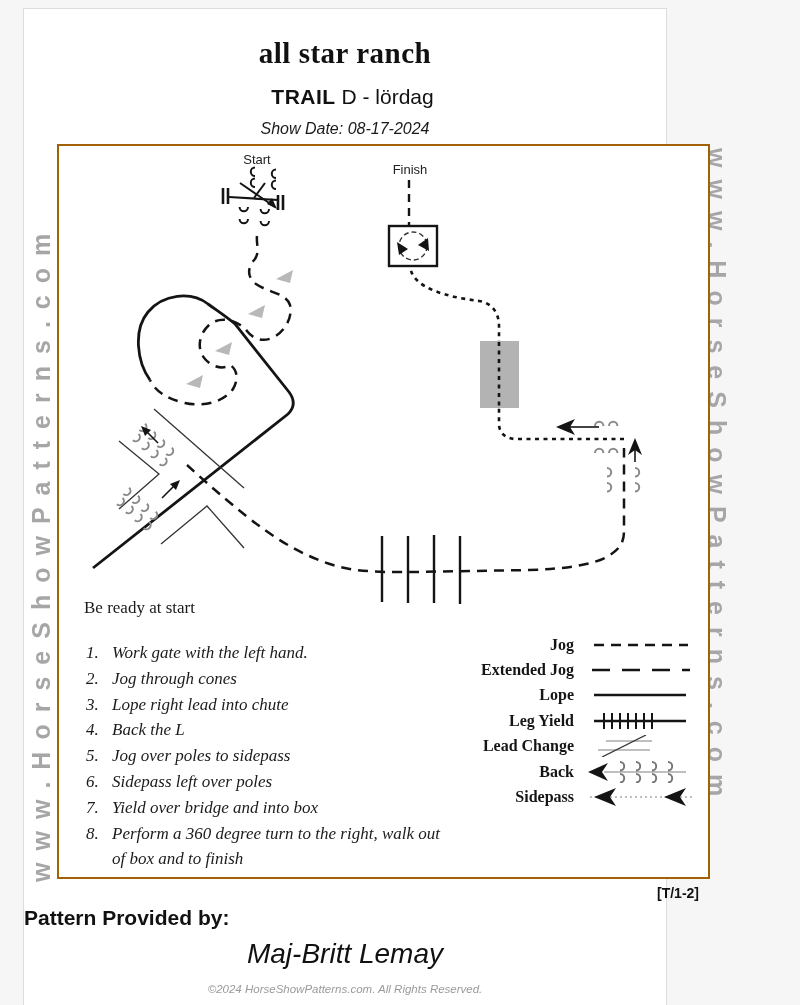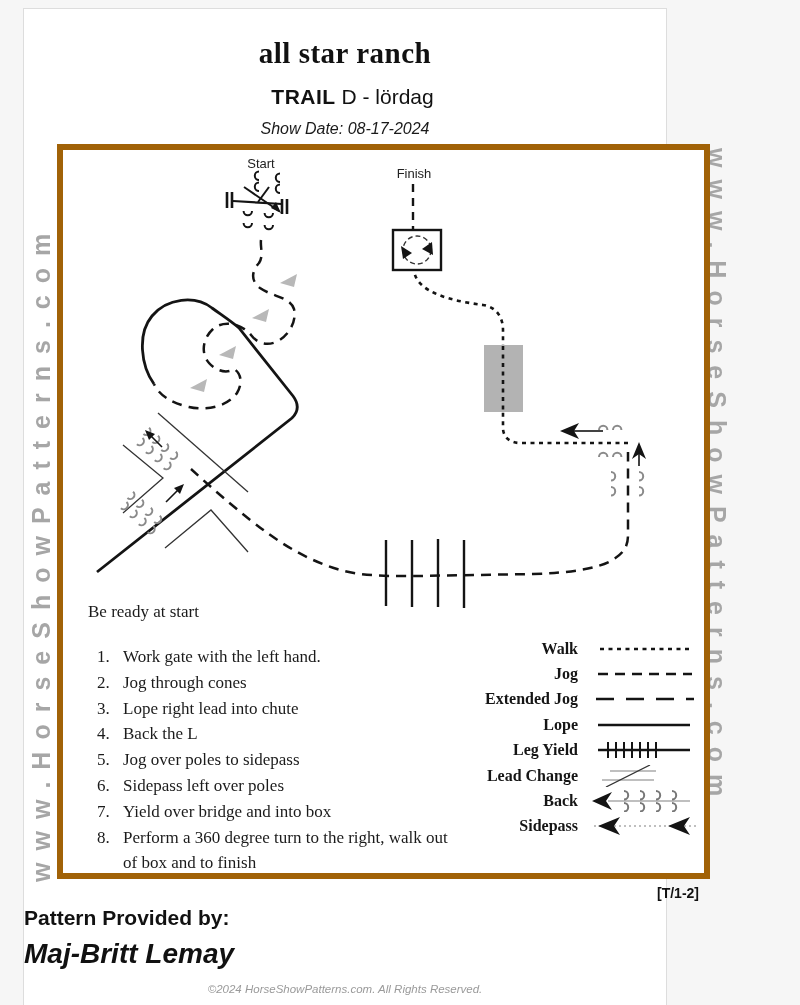--- a/index.html
+++ b/index.html
@@ -27,46 +27,46 @@
   .wm{
     position:absolute;top:139px;height:734px;width:28px;overflow:hidden;
     font-weight:bold;font-size:25px;letter-spacing:12px;color:#a6a6a6;
     white-space:nowrap;
   }
   .wm-left{left:3px;writing-mode:vertical-rl;transform:rotate(180deg);}
   .wm-right{left:679px;writing-mode:vertical-rl;}
   
   .diagram{
     position:absolute;left:33px;top:135px;width:653px;height:735px;
-    border:6px solid #a16207;box-sizing:border-box;background:#fff;
+    border:2px solid #a16207;box-sizing:border-box;background:#fff;
   }
   .course{position:absolute;left:0;top:0;}
   
   .instructions{
     position:absolute;left:25px;top:452px;width:372px;
     font-family:"Liberation Serif",serif;font-size:17px;color:#1b1b1b;
   }
   .instructions .intro{margin:0 0 22px 0;}
-  ol.steps{list-style:none;margin:7px;padding:0;counter-reset:step;}
+  ol.steps{list-style:none;margin:0;padding:0;counter-reset:step;font-style:italic;}
   ol.steps li{
     counter-increment:step;position:relative;padding-left:28px;line-height:25.8px;
   }
   ol.steps li::before{content:counter(step) ".";position:absolute;left:2px;}
   
   .legend{position:absolute;left:337px;top:486px;width:300px;}
   .legend-row{display:flex;align-items:center;height:25.4px;}
   .legend-label{
     flex:1;text-align:right;font-family:"Liberation Serif",serif;
     font-weight:bold;font-size:16px;padding-right:12px;color:#151515;
   }
   .legend-sym{width:110px;height:22px;flex:0 0 110px;}
   
   .pattern-ref{position:absolute;top:876px;left:0;width:675px;text-align:right;font-weight:bold;font-size:14px;}
   .provided-by{position:absolute;top:897px;width:100%;text-align:left;font-weight:bold;font-size:21px;}
-  .provider-name{position:absolute;top:929px;width:100%;font-style:italic;font-size:28px;font-weight:bold;}
+  .provider-name{position:absolute;top:929px;width:100%;text-align:center;font-style:italic;font-size:28px;}
   .copyright{position:absolute;top:974px;width:100%;text-align:center;font-style:italic;font-size:11.5px;color:#9a9a9a;}
   svg text{font-family:"Liberation Sans",sans-serif;}
 </style>
 </head>
 <body>
 
 <div class="page">
 
   <div class="header">
     <div class="title">all star ranch</div>
@@ -233,26 +233,20 @@
         <li>Back the L</li>
         <li>Jog over poles to sidepass</li>
         <li>Sidepass left over poles</li>
         <li>Yield over bridge and into box</li>
         <li>Perform a 360 degree turn to the right, walk out of box and to finish</li>
       </ol>
     </div>
 
     <div class="legend">
       <div class="legend-row">
-        <div class="legend-label">Walk</div>
-        <svg class="legend-sym" viewBox="0 0 110 22">
-            <line x1="10" y1="11" x2="100" y2="11" stroke="#141414" stroke-width="2.6" stroke-dasharray="4 4.5"></line>
-          </svg>
-      </div>
-      <div class="legend-row">
         <div class="legend-label">Jog</div>
         <svg class="legend-sym" viewBox="0 0 110 22">
             <line x1="8" y1="11" x2="102" y2="11" stroke="#141414" stroke-width="2.5" stroke-dasharray="10 7"></line>
           </svg>
       </div>
       <div class="legend-row">
         <div class="legend-label">Extended Jog</div>
         <svg class="legend-sym" viewBox="0 0 110 22">
             <line x1="6" y1="11" x2="104" y2="11" stroke="#141414" stroke-width="2.5" stroke-dasharray="18 12"></line>
           </svg>

